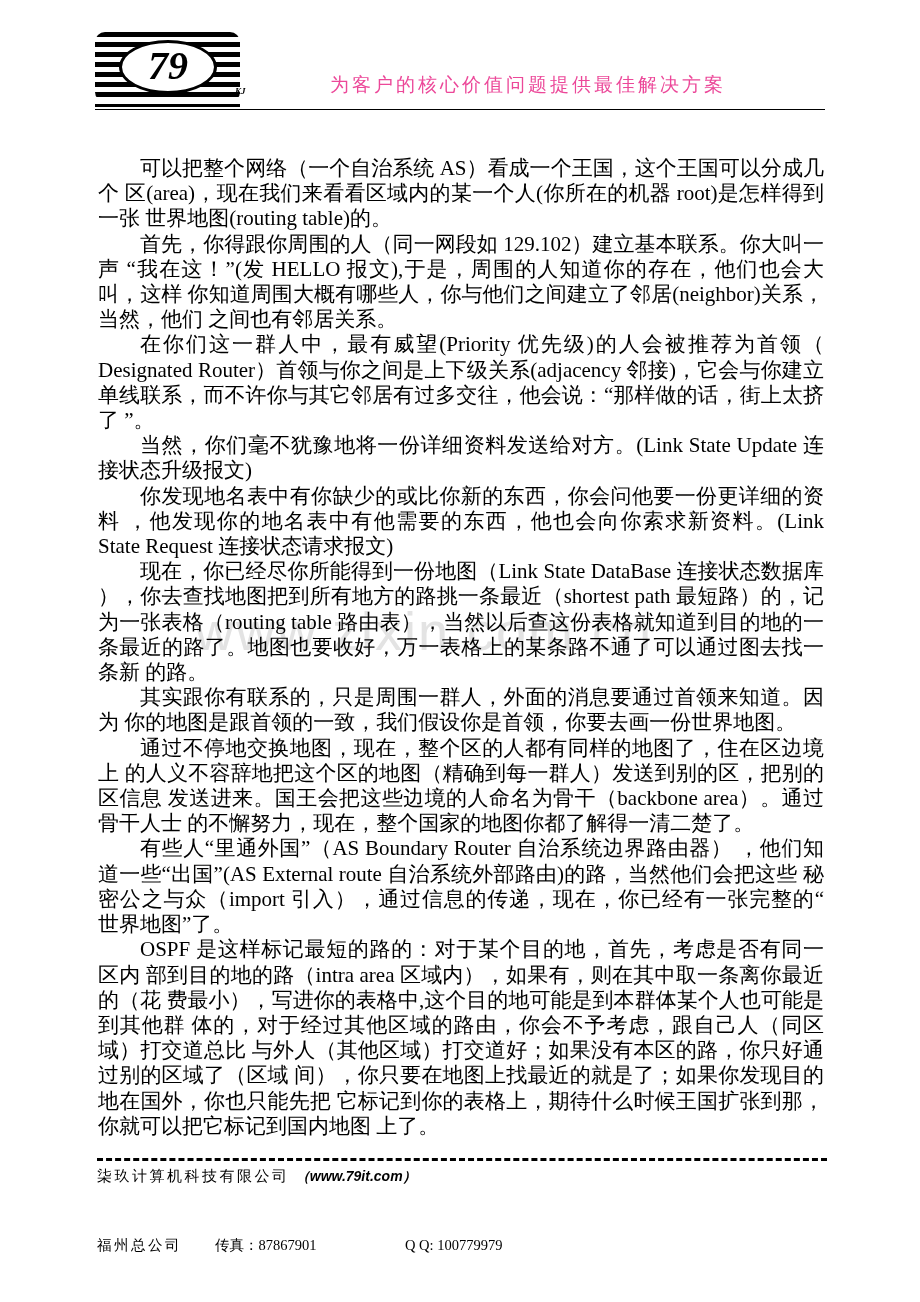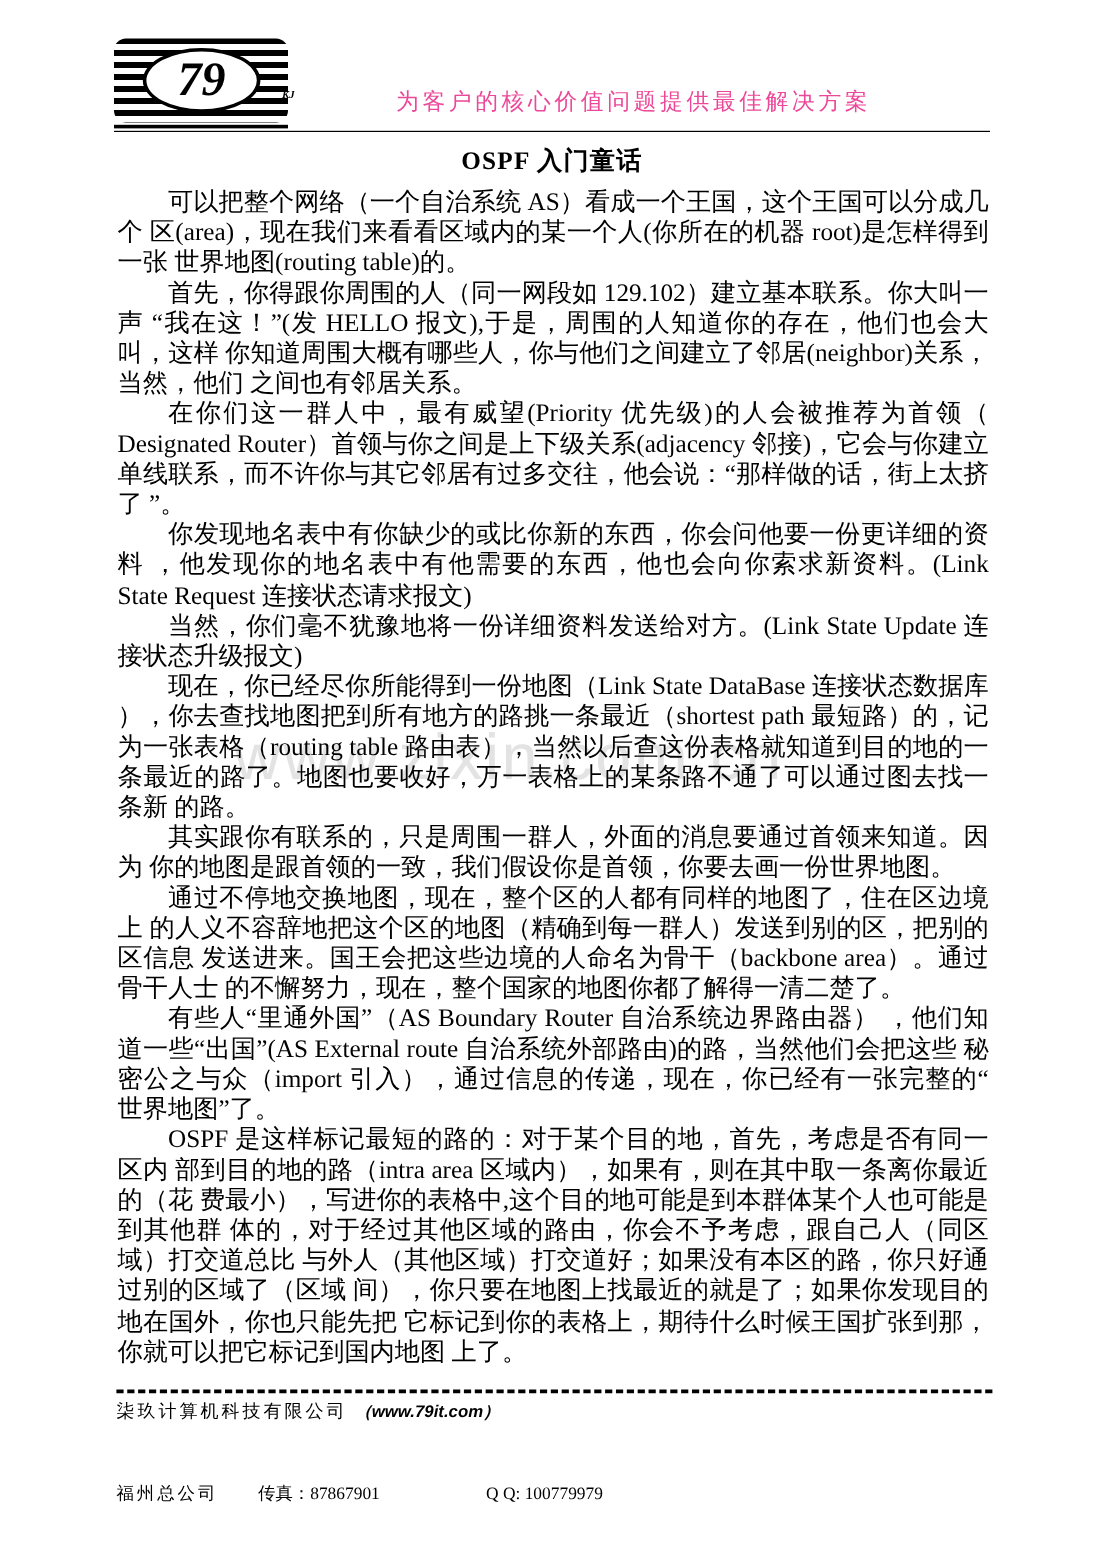--- a/index.html
+++ b/index.html
@@ -87,21 +87,21 @@
     text-align: center;
     font-family: "Liberation Serif", serif;
     font-weight: bold;
     font-style: italic;
     font-size: 40px;
     color: #000000;
   }
   .logo-kj {
     position: absolute;
     left: 122px;
-    top: 42px;
+    top: 54px;
     font-family: "Liberation Serif", serif;
     font-weight: bold;
     font-style: italic;
     font-size: 9px;
     color: #000000;
     margin-left: 18px;
   }
   .logo-underline {
     position: absolute;
     left: 0;
@@ -215,28 +215,27 @@
       <div class="logo-stripes"></div>
       <div class="logo-ellipse"></div>
       <div class="logo-num">79</div>
       <div class="logo-kj">KJ</div>
       <div class="logo-underline"></div>
     </div>
     <div class="header-slogan">为客户的核心价值问题提供最佳解决方案</div>
     <div class="header-rule"></div>
   </div>
 
-  <div class="doc-title">OSPF 入门童话</div>
 
   <div class="body">
     <p class="para">可以把整个网络（一个自治系统 AS）看成一个王国，这个王国可以分成几个 区(area)，现在我们来看看区域内的某一个人(你所在的机器 root)是怎样得到一张 世界地图(routing table)的。</p>
     <p class="para">首先，你得跟你周围的人（同一网段如 129.102）建立基本联系。你大叫一声 “我在这！”(发 HELLO 报文),于是，周围的人知道你的存在，他们也会大叫，这样 你知道周围大概有哪些人，你与他们之间建立了邻居(neighbor)关系，当然，他们 之间也有邻居关系。</p>
     <p class="para">在你们这一群人中，最有威望(Priority 优先级)的人会被推荐为首领（ Designated Router）首领与你之间是上下级关系(adjacency 邻接)，它会与你建立 单线联系，而不许你与其它邻居有过多交往，他会说：“那样做的话，街上太挤了 ”。</p>
+    <p class="para">当然，你们毫不犹豫地将一份详细资料发送给对方。(Link State Update 连 接状态升级报文)</p>
     <p class="para">你发现地名表中有你缺少的或比你新的东西，你会问他要一份更详细的资料 ，他发现你的地名表中有他需要的东西，他也会向你索求新资料。(Link State Request 连接状态请求报文)</p>
-    <p class="para">当然，你们毫不犹豫地将一份详细资料发送给对方。(Link State Update 连 接状态升级报文)</p>
     <p class="para">现在，你已经尽你所能得到一份地图（Link State DataBase 连接状态数据库 ），你去查找地图把到所有地方的路挑一条最近（shortest path 最短路）的，记 为一张表格（routing table 路由表），当然以后查这份表格就知道到目的地的一 条最近的路了。地图也要收好，万一表格上的某条路不通了可以通过图去找一条新 的路。</p>
     <p class="para">其实跟你有联系的，只是周围一群人，外面的消息要通过首领来知道。因为 你的地图是跟首领的一致，我们假设你是首领，你要去画一份世界地图。</p>
     <p class="para">通过不停地交换地图，现在，整个区的人都有同样的地图了，住在区边境上 的人义不容辞地把这个区的地图（精确到每一群人）发送到别的区，把别的区信息 发送进来。国王会把这些边境的人命名为骨干（backbone area）。通过骨干人士 的不懈努力，现在，整个国家的地图你都了解得一清二楚了。</p>
     <p class="para">有些人“里通外国”（AS Boundary Router 自治系统边界路由器） ，他们知 道一些“出国”(AS External route 自治系统外部路由)的路，当然他们会把这些 秘密公之与众（import 引入），通过信息的传递，现在，你已经有一张完整的“ 世界地图”了。</p>
     <p class="para">OSPF 是这样标记最短的路的：对于某个目的地，首先，考虑是否有同一区内 部到目的地的路（intra area 区域内），如果有，则在其中取一条离你最近的（花 费最小），写进你的表格中,这个目的地可能是到本群体某个人也可能是到其他群 体的，对于经过其他区域的路由，你会不予考虑，跟自己人（同区域）打交道总比 与外人（其他区域）打交道好；如果没有本区的路，你只好通过别的区域了（区域 间），你只要在地图上找最近的就是了；如果你发现目的地在国外，你也只能先把 它标记到你的表格上，期待什么时候王国扩张到那，你就可以把它标记到国内地图 上了。</p>
   </div>
 
   <div class="footer">
     <div class="footer-dashes"></div>
     <div class="footer-company">

